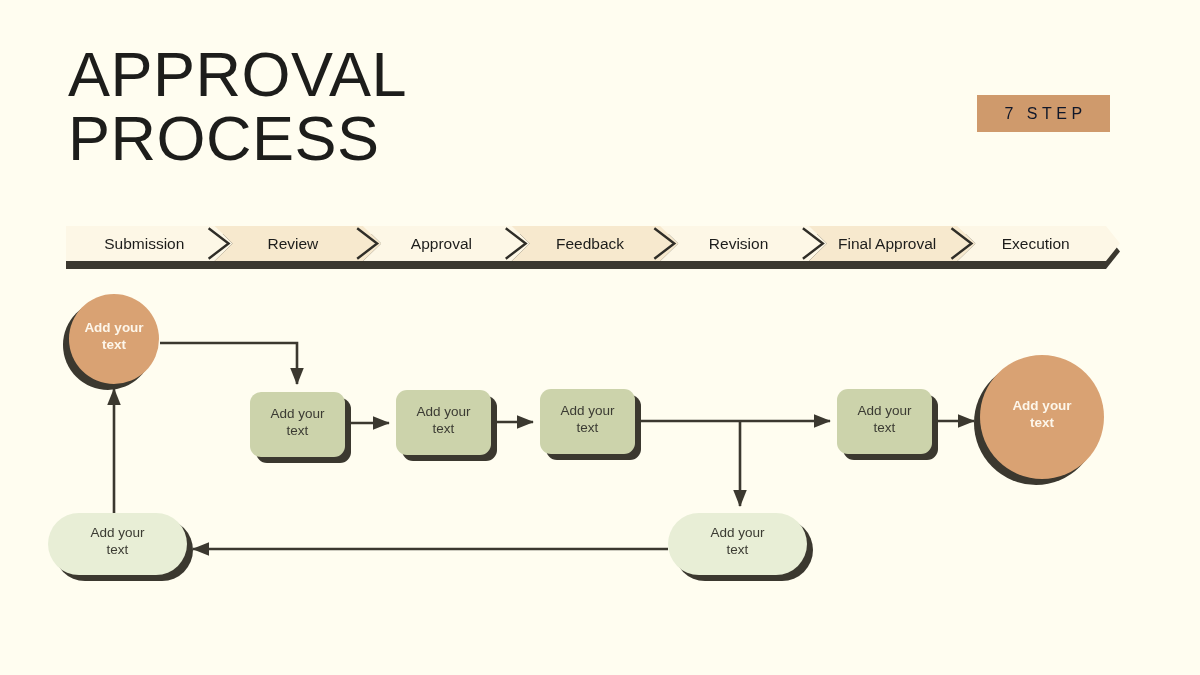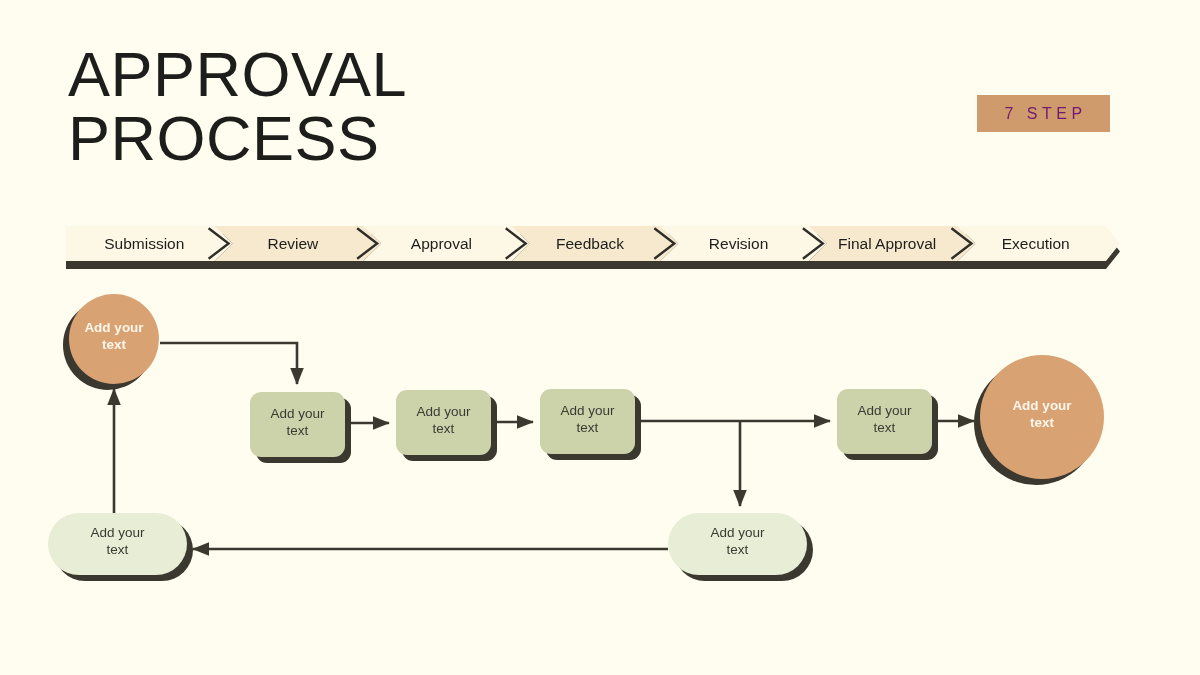--- a/index.html
+++ b/index.html
@@ -36,21 +36,21 @@
   }
 
   
   .badge {
     position: absolute;
     left: 977px;
     top: 95px;
     width: 133px;
     height: 37px;
     background: #cf9a6c;
-    color: #701a75;
+    color: #0f172a;
     font-size: 16px;
     letter-spacing: 4.5px;
     display: flex;
     align-items: center;
     justify-content: center;
     box-sizing: border-box;
     padding-left: 4px;
   }
 
   

